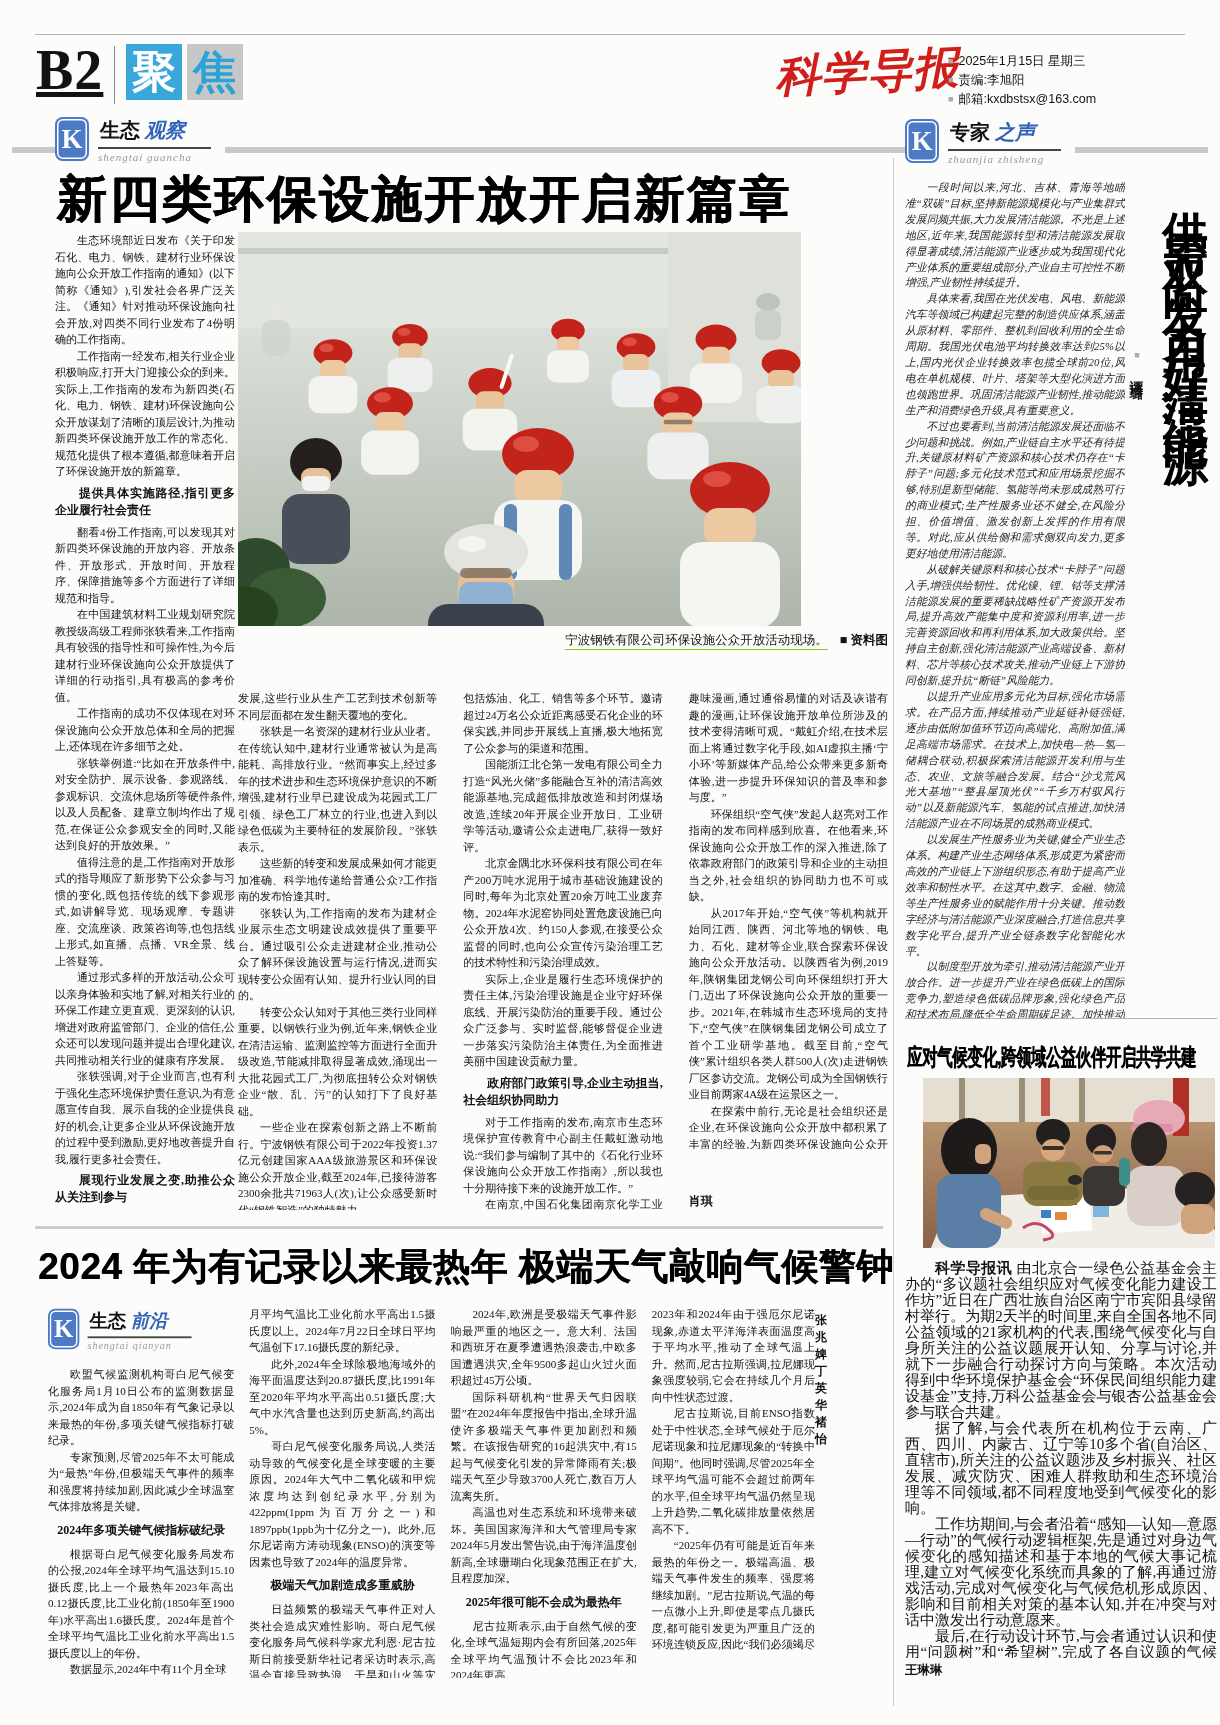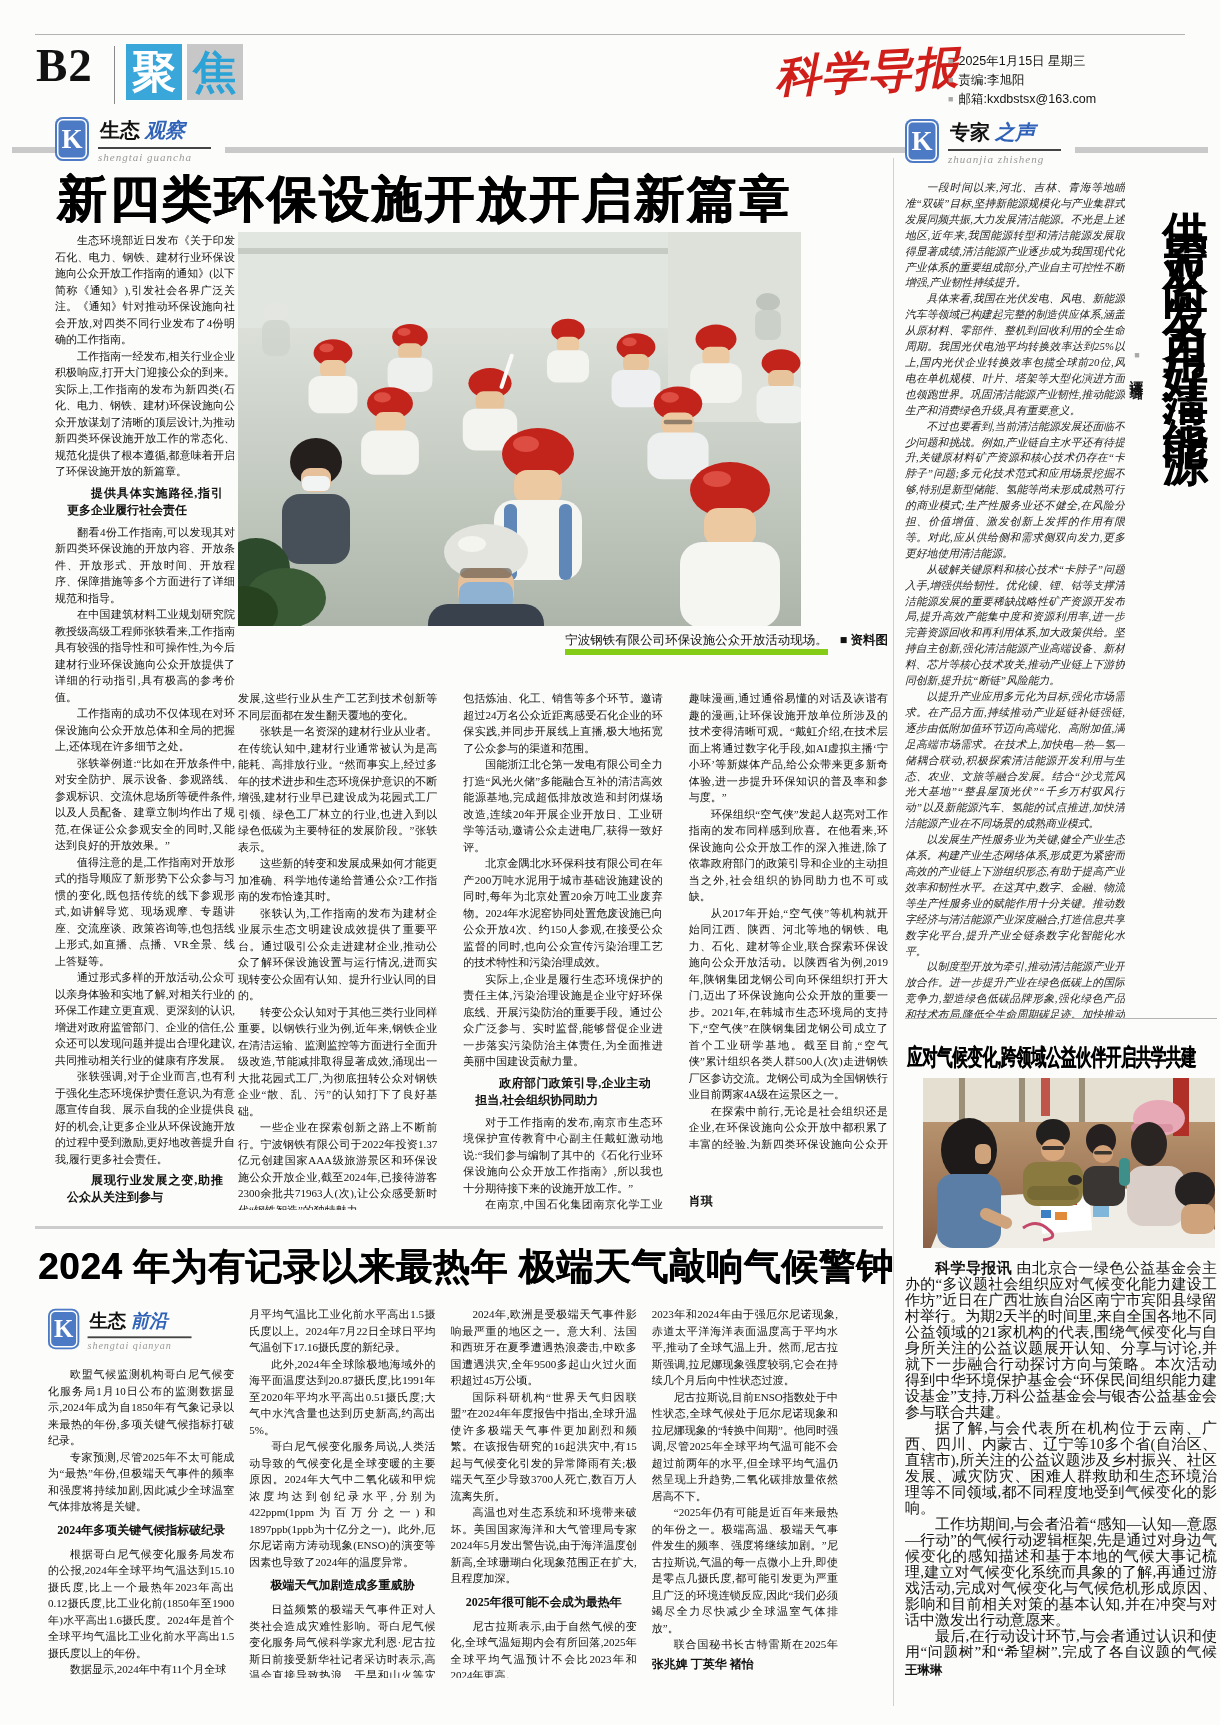--- a/index.html
+++ b/index.html
@@ -2,21 +2,21 @@
 <html><head>
 <meta charset="utf-8">
 <style>
   html,body{margin:0;padding:0;background:#e8e8e8;}
   .page{position:relative;width:1220px;height:1725px;background:#fcfcfa;margin:0 auto;
         font-family:"Liberation Serif",serif;color:#121212;overflow:hidden;}
   .abs{position:absolute;}
 
   
   .top-rule{left:35px;top:34px;width:1150px;height:1px;background:#b3b3b3;}
-  .pageno{left:36px;top:38px;font-size:47px;font-weight:bold;letter-spacing:1px;font-family:"Liberation Serif",serif;}
+  .pageno{left:36px;top:38px;font-size:56px;font-weight:bold;letter-spacing:1px;font-family:"Liberation Serif",serif;text-decoration:underline;}
   .pageno-div{left:114px;top:46px;width:1px;height:58px;background:#8a8a8a;}
   .logo{left:126px;top:44px;display:flex;gap:5px;}
   .sq{width:56px;height:56px;display:flex;align-items:center;justify-content:center;
       font-family:"Liberation Sans",sans-serif;font-weight:900;font-size:44px;}
   .sq1{background:#3aa7db;color:#ffffff;}
   .sq2{background:#c7c7c7;color:#2ba3d6;}
   .masthead{left:775px;top:42px;width:190px;font-size:45px;font-weight:900;font-style:italic;
             color:#d01f1a;transform:rotate(-3deg);letter-spacing:1px;white-space:nowrap;}
   .pubinfo{left:948px;top:52px;font-size:12.5px;line-height:19px;font-family:"Liberation Sans",sans-serif;}
   .pubinfo .row{white-space:nowrap;}
@@ -31,50 +31,50 @@
         display:flex;align-items:center;justify-content:center;
         box-shadow:inset 0 0 0 2px #4d7ac5, inset 0 0 0 3.5px #ffffff;}
   .mrow{font-size:20px;font-weight:bold;border-bottom:2px solid #444;padding:0 26px 3px 2px;white-space:nowrap;}
   .mb{color:#111;}
   .mi{color:#2f62b8;font-style:italic;margin-left:5px;}
   .mpy{font-size:11px;color:#999;font-style:italic;letter-spacing:1px;padding-top:2px;}
 
   
   .para{font-size:11px;line-height:16.5px;text-align:justify;text-indent:2em;margin:0;}
   .para0{text-indent:0;}
-  .subhead{font-size:12px;line-height:17px;font-weight:bold;text-indent:2em;margin:5px 12px;text-align:justify;}
+  .subhead{font-size:12px;line-height:17px;font-weight:bold;text-indent:2em;margin:5px 0;text-align:justify;}
   .colbox{overflow:hidden;}
   .byline{text-align:left;font-weight:bold;font-size:12px;padding:6px 10px 0 0;}
 
   .main-headline{left:57px;top:166px;width:736px;font-family:Liberation Serif, serif;
       font-weight:900;font-size:50px;letter-spacing:2.5px;white-space:nowrap;color:#000;
       text-shadow:0.6px 0 #000,-0.4px 0 #000;}
   .obs-marker{left:55px;top:114px;}
   .main-body{left:55px;top:232px;width:833px;height:980px;}
   .col1{left:0;top:0;width:180px;height:978px;}
   .lead-photo{left:183px;top:0;width:563px;height:394px;}
   .caption-row{left:183px;top:400px;width:650px;text-align:right;font-size:12.5px;white-space:nowrap;}
-  .caption-row .cap{border-bottom:6px solid #84cc16;padding-bottom:2px;}
+  .caption-row .cap{border-bottom:1px solid #84cc16;padding-bottom:2px;}
   .caption-row .credit{font-weight:bold;margin-left:12px;}
   .cols-wrap{left:183px;top:458px;width:650px;height:520px;display:flex;gap:26px;}
   .cols-wrap .fcol{flex:1;overflow:hidden;}
   .col4wrap{flex:1;display:flex;flex-direction:column;gap:38px;}
   .col4txt{height:494px;overflow:hidden;}
 
   .main-div{left:35px;top:1226px;width:848px;height:3px;background:#cccccc;}
 
   
   .fr-headline{left:38px;top:1242px;width:800px;font-family:"Liberation Sans",sans-serif;
       font-weight:900;font-size:37px;letter-spacing:0.5px;white-space:nowrap;color:#000;
       text-shadow:0.5px 0 #000;}
   .fr-body{left:48px;top:1306px;width:790px;height:372px;display:flex;gap:15px;}
   .fr-body .bcol{flex:1;overflow:hidden;}
   .fr-body .subhead{text-align:center;text-indent:0;margin:7px 0;}
   .fr-marker{transform:scale(.92);transform-origin:left top;margin-bottom:8px;}
-  .bcol4wrap{flex:1;display:flex;flex-direction:column;}
+  .bcol4wrap{flex:1;display:flex;flex-direction:row;}
   .bcol4txt{height:344px;overflow:hidden;}
 
   
   .right-block{left:905px;top:112px;width:312px;height:1600px;}
   .exp-marker{left:0;top:4px;}
   .exp-text{left:0;top:68px;width:220px;height:838px;overflow:hidden;
             font-style:italic;color:#1d1d1d;}
   .exp-text .para{font-size:10.8px;line-height:15.9px;}
   .exp-author{left:222px;top:238px;writing-mode:vertical-rl;font-size:13.5px;font-weight:bold;letter-spacing:3px;}
   .exp-author .bullet{margin:0 0 6px 0;display:inline-block;}

